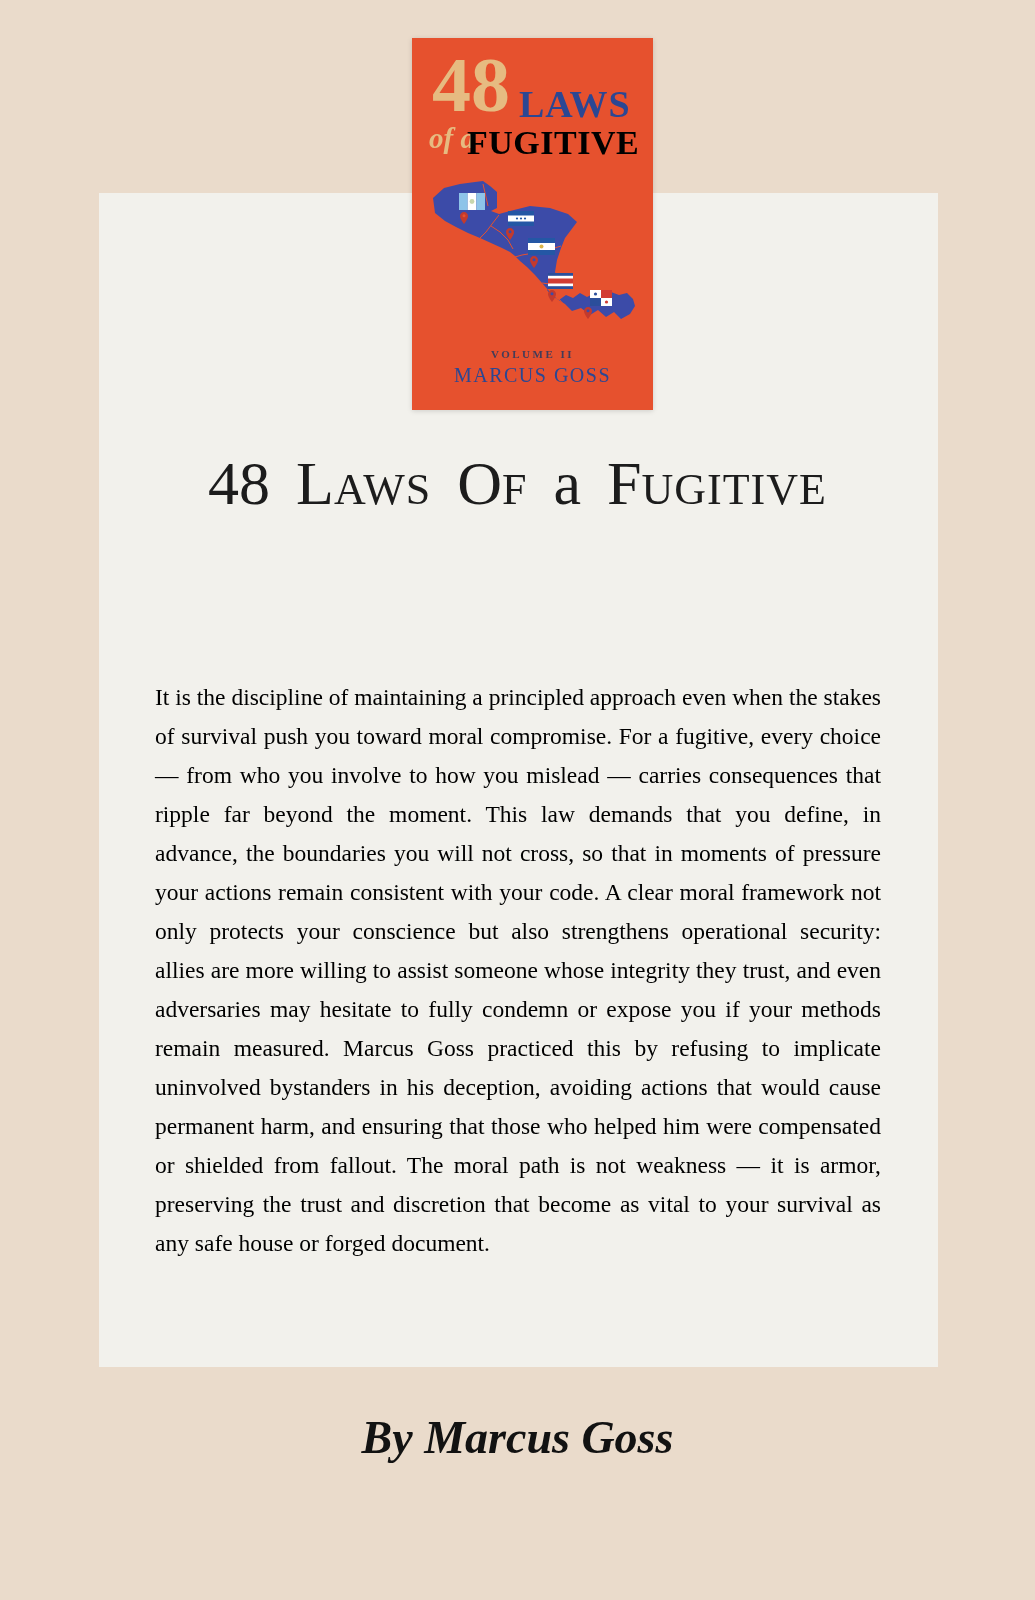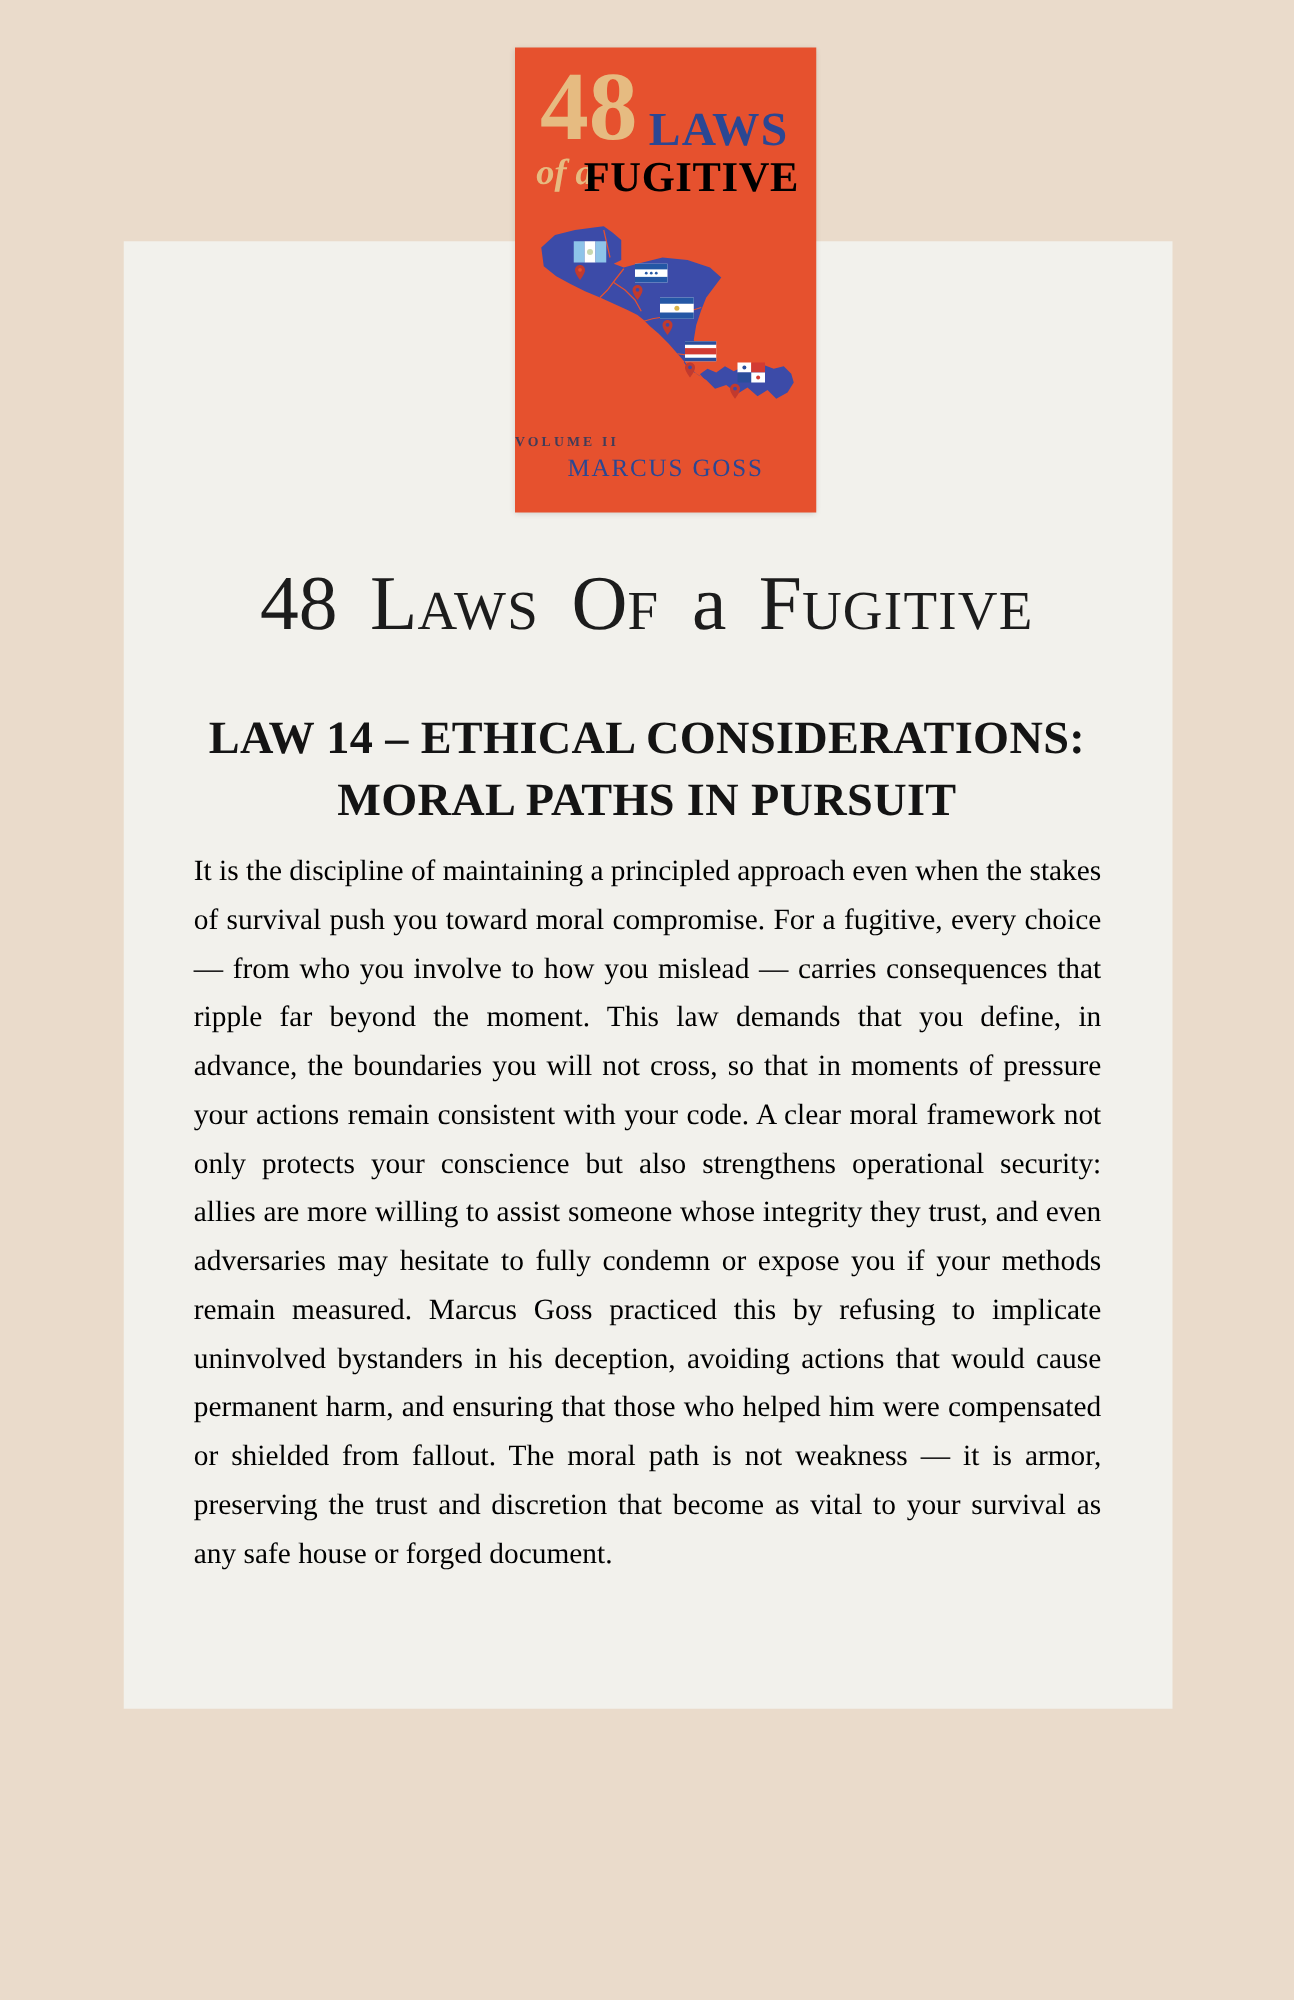--- a/index.html
+++ b/index.html
@@ -41,21 +41,21 @@
   .cover-fugitive{
     position:absolute;left:55px;top:88px;
     font-size:34px;line-height:1;font-weight:bold;color:#000000;
     letter-spacing:0.5px;
   }
   .cover-map{
     position:absolute;left:8px;top:140px;width:220px;height:154px;
   }
   .cover-volume{
     position:absolute;left:0;top:310px;width:100%;
-    font-size:11px;font-weight:bold;color:#433C58;
+    text-align:center;font-size:11px;font-weight:bold;color:#433C58;
     letter-spacing:2.5px;
   }
   .cover-author{
     position:absolute;left:0;top:326px;width:100%;
     text-align:center;font-size:20px;font-weight:normal;color:#2B4793;
     letter-spacing:1.5px;
   }
 
   
   .main-title{
@@ -181,21 +181,18 @@
           </g>
       </g>
     </svg>
 
     <div class="cover-volume">VOLUME II</div>
     <div class="cover-author">MARCUS GOSS</div>
   </div>
 
   <div class="main-title"><span class="tw"><span class="t-big">48</span><span class="t-small"></span></span><span class="tw"><span class="t-big">L</span><span class="t-small">AWS</span></span><span class="tw"><span class="t-big">O</span><span class="t-small">F</span></span><span class="tw"><span class="t-big">a</span><span class="t-small"></span></span><span class="tw"><span class="t-big">F</span><span class="t-small">UGITIVE</span></span></div>
 
-  <div class="law-heading">
-    <div>LAW 14 – ETHICAL CONSIDERATIONS:</div>
-    <div>MORAL PATHS IN PURSUIT</div>
-  </div>
 
   <div class="body-text">It is the discipline of maintaining a principled approach even when the stakes of survival push you toward moral compromise. For a fugitive, every choice — from who you involve to how you mislead — carries consequences that ripple far beyond the moment. This law demands that you define, in advance, the boundaries you will not cross, so that in moments of pressure your actions remain consistent with your code. A clear moral framework not only protects your conscience but also strengthens operational security: allies are more willing to assist someone whose integrity they trust, and even adversaries may hesitate to fully condemn or expose you if your methods remain measured. Marcus Goss practiced this by refusing to implicate uninvolved bystanders in his deception, avoiding actions that would cause permanent harm, and ensuring that those who helped him were compensated or shielded from fallout. The moral path is not weakness — it is armor, preserving the trust and discretion that become as vital to your survival as any safe house or forged document.</div>
 
+  <div class="byline">By Marcus Goss</div>
 
 </div>
 
 </body></html>

